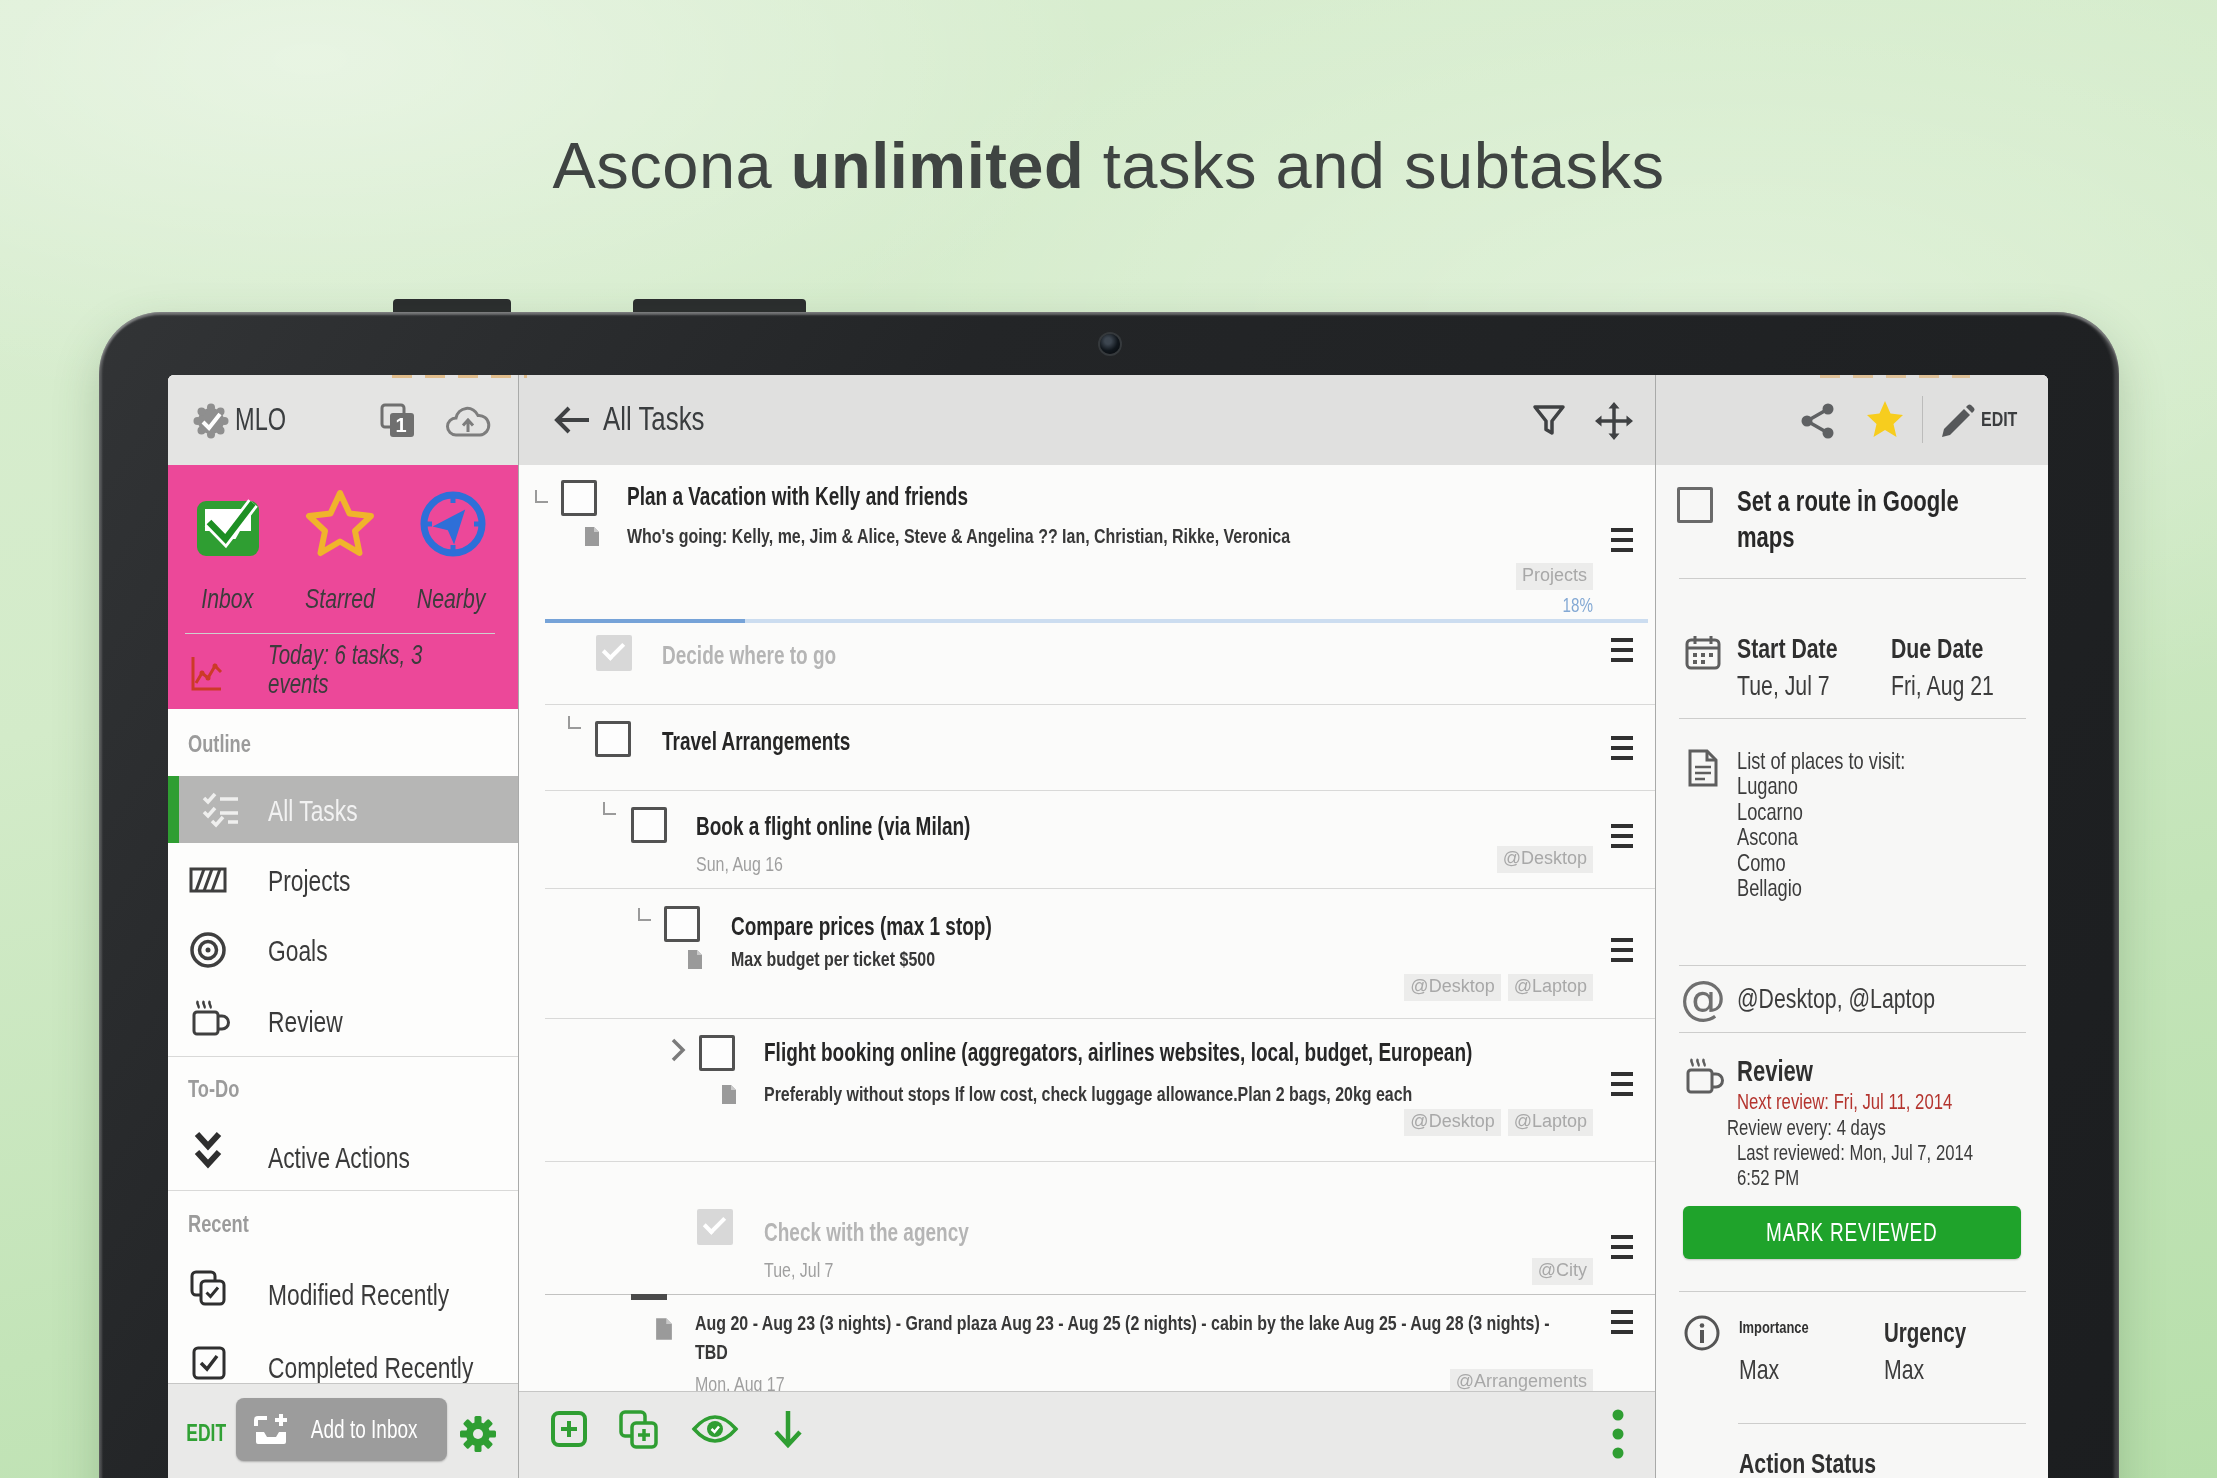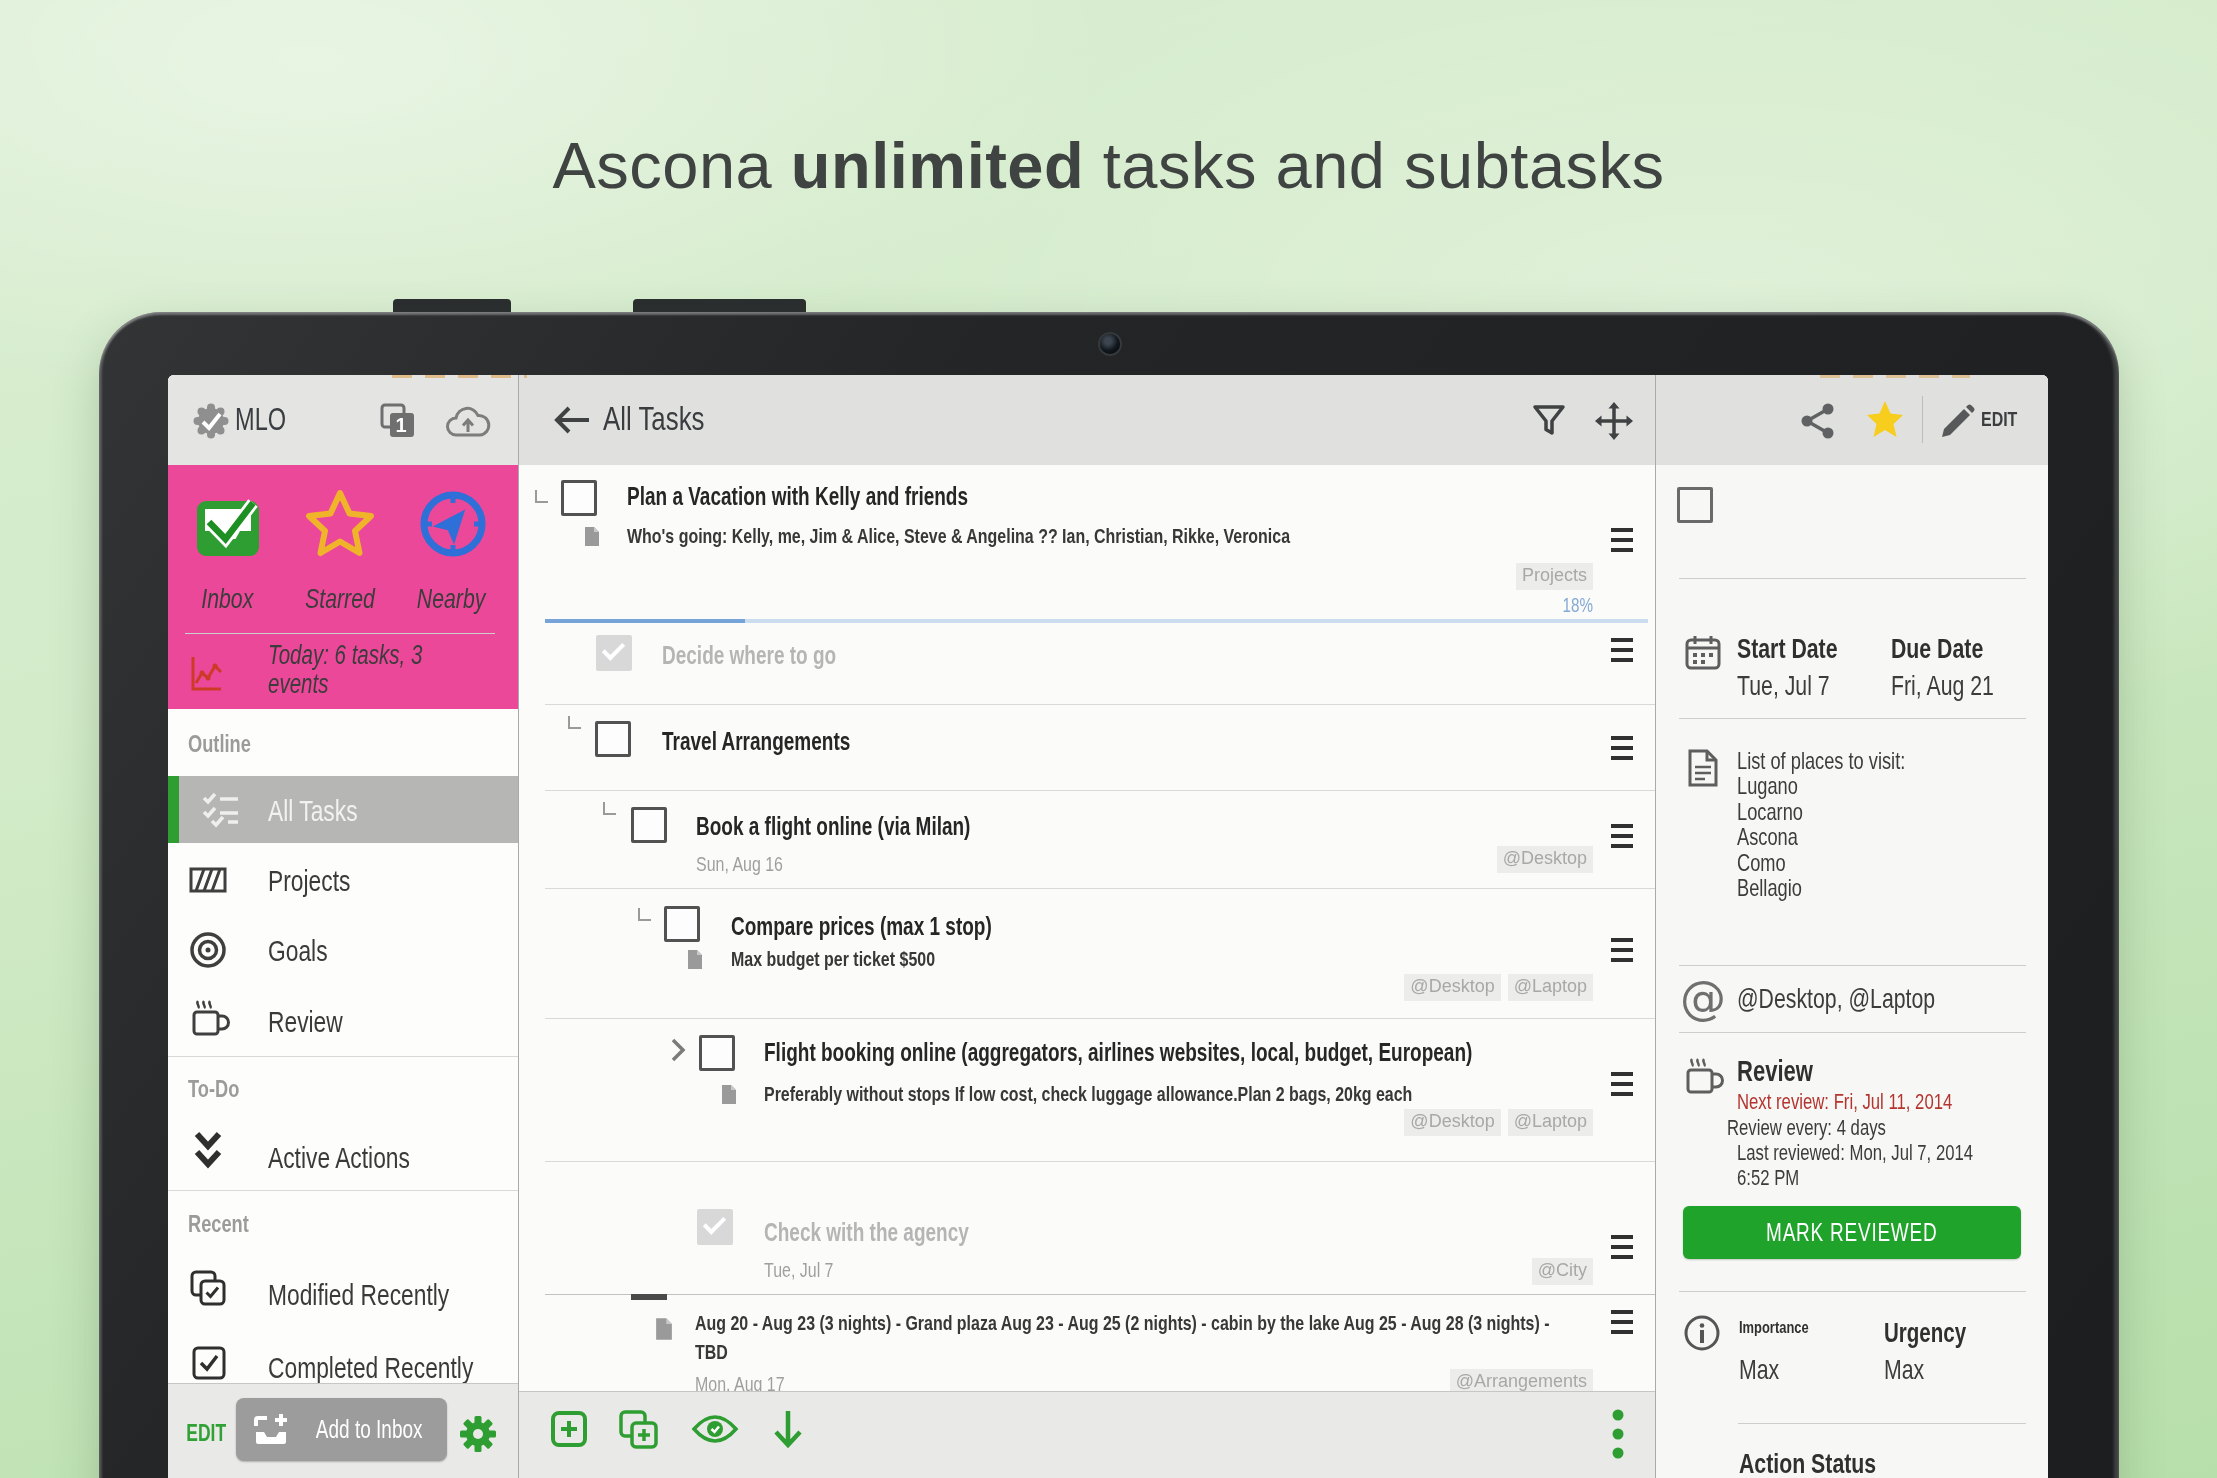--- a/index.html
+++ b/index.html
@@ -51,21 +51,21 @@
   .sb-div-partial { position:absolute; left:17px; top:168px; width:310px; height:1px; background:#cfcfce; }
   .today-text { position:absolute; left:100px; top:176px; width:235px; font-size:27px; line-height:29px; color:#3c3c3c; }
   .sb-sec { position:absolute; left:20px; font-size:24px; font-weight:700; color:#9b9b9b; }
   .sb-item-label { position:absolute; left:100px; font-size:30px; color:#3a3a3a; }
   .sb-sel { position:absolute; left:0; top:401px; width:100%; height:67px; background:#b6b6b5; }
   .sb-sel-bar { position:absolute; left:0; top:0; width:11px; height:100%; background:#2f9e32; }
   .sb-footer { position:absolute; left:0; bottom:0; width:100%; height:95px; background:#e9e9e8; border-top:1px solid #c6c6c5; }
   .edit-label { position:absolute; left:8px; top:36px; width:60px; text-align:center; font-size:23px; font-weight:600; color:#31a135; }
   .add-btn { position:absolute; left:68px; top:14px; width:211px; height:63px; background:#9c9c9c; border-radius:8px;
              box-shadow:0 1px 2px rgba(0,0,0,.25); }
-  .add-btn-label { position:absolute; left:58px; top:0; width:150px; height:63px; line-height:63px; text-align:center;
+  .add-btn-label { position:absolute; left:58px; top:0; width:150px; height:63px; line-height:63px; text-align:left;
                    font-size:25px; color:#ffffff; }
 
   
   .main { position:absolute; left:351px; top:0; width:1136px; height:100%; background:#fbfbfa; }
   .main-header { position:absolute; left:0; top:0; width:100%; height:90px; background:#e0e0df; }
   .main-title { position:absolute; left:84px; top:24px; font-size:34px; color:#3a3d3f; }
   .task-title { position:absolute; font-size:25px; font-weight:700; color:#262626; }
   .task-title.done { color:#b5b5b5; }
   .task-note { position:absolute; font-size:21px; font-weight:700; color:#383838; }
   .task-date { position:absolute; font-size:21px; color:#9f9f9f; }
@@ -473,20 +473,21 @@
         </svg>
         <div class="dt-hdr-div"></div>
         <svg class="abs" style="left:282px;top:28px" width="38" height="38" viewBox="0 0 38 38">
           <path d="M4 34 L6 26 L26 6 L32 12 L12 32 Z" fill="#56585a"></path>
           <path d="M28 4 L34 10 L36 8 A 2.5 2.5 0 0 0 36 5 L 33 2 A 2.5 2.5 0 0 0 30 2 Z" fill="#56585a"></path>
         </svg>
         <div class="dt-edit"><span class="cx">EDIT</span></div>
       </div>
 
       <div class="cb" style="left:21px;top:112px;border-color:#6a6a6a;background:#f7f7f6"></div>
+      <div class="dt-title"><span class="cxw" style="display:inline-block;width:330px">Set a route in Google maps</span></div>
 
       <div class="dt-div" style="top:203px"></div>
 
       <svg class="abs" style="left:28px;top:259px" width="38" height="38" viewBox="0 0 38 38">
         <rect x="3" y="6" width="32" height="28" rx="4" fill="none" stroke="#5e5e5e" stroke-width="3"></rect>
         <path d="M11 2 V10 M27 2 V10 M3 14 H35" stroke="#5e5e5e" stroke-width="3"></path>
         <g fill="#5e5e5e">
           <rect x="9" y="19" width="4" height="4"></rect>
             <rect x="17" y="19" width="4" height="4"></rect>
             <rect x="25" y="19" width="4" height="4"></rect>

